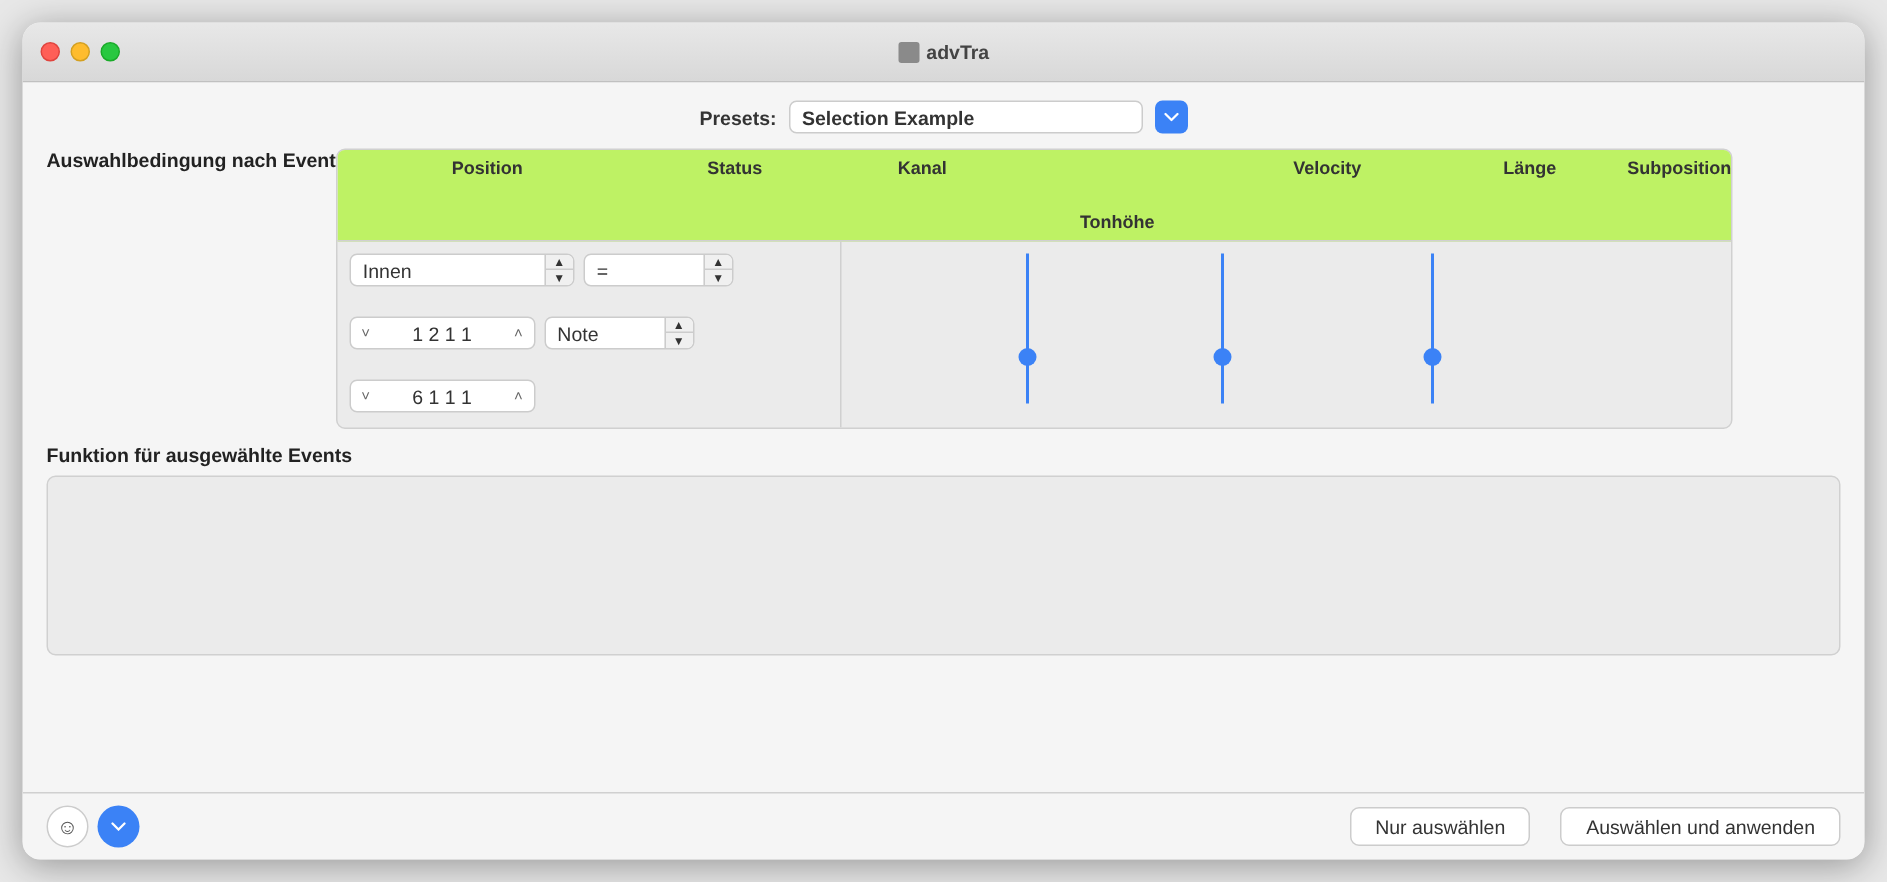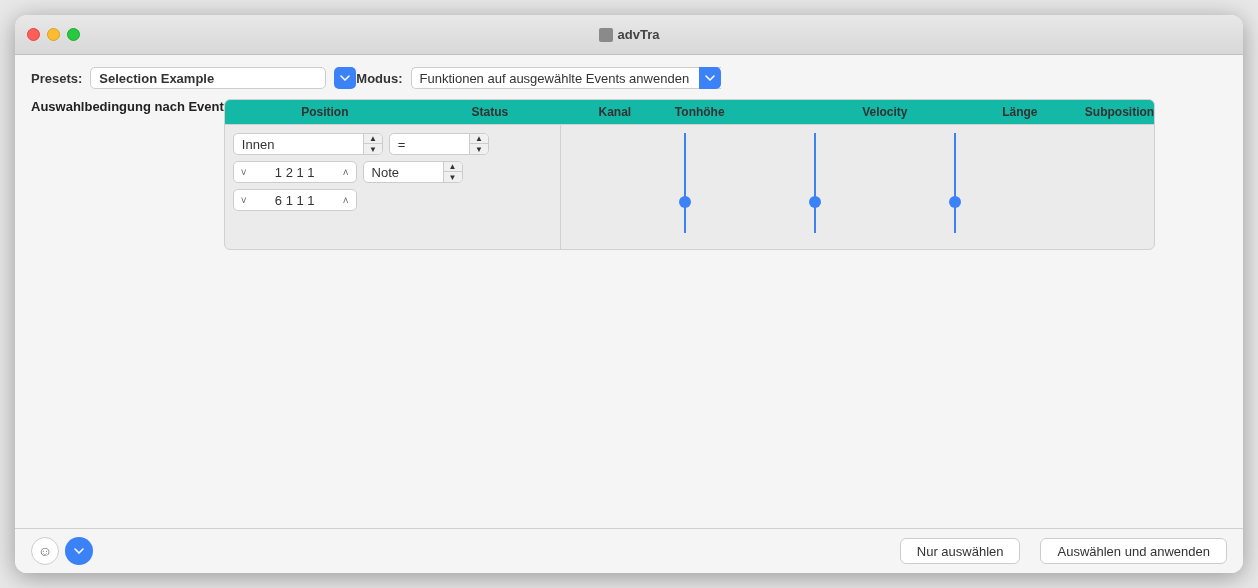--- a/index.html
+++ b/index.html
@@ -77,21 +77,21 @@
       flex: 1;
       display: flex;
       flex-direction: column;
       padding: 12px 16px;
       gap: 10px;
     }
 
     .top-bar {
       display: flex;
       align-items: center;
-      justify-content: flex-start;
+      justify-content: center;
     }
 
     .presets-row {
       display: flex;
       align-items: center;
       gap: 8px;
     }
 
     .presets-label {
       font-weight: 600;
@@ -181,21 +181,21 @@
     .col-header {
       font-weight: 600;
       color: #333;
       text-align: center;
       font-size: 12px;
     }
 
     .col-position { width: 200px; min-width: 200px; }
     .col-status { width: 130px; min-width: 130px; }
     .col-kanal { width: 120px; min-width: 120px; text-align: center; }
-    .col-tonhohe { width: 140px; min-width: 140px; text-align: left; }
+    .col-tonhohe { width: 140px; min-width: 140px; text-align: center; margin-top: 36px; }
     .col-velocity { width: 140px; min-width: 140px; text-align: center; }
     .col-lange { width: 130px; min-width: 130px; text-align: center; }
     .col-subposition { flex: 1; text-align: left; }
 
     .control-row {
       display: flex;
       align-items: center;
       gap: 6px;
     }
 
@@ -342,36 +342,36 @@
     .panel-table {
       background: #ebebeb;
       border: 1px solid #d0d0d0;
       border-radius: 6px;
       overflow: hidden;
     }
 
     .panel-header-row {
       display: flex;
       padding: 5px 0;
-      background: #14b8a6;
+      background: #bef264;
       border-bottom: 1px solid #d0d0d0;
     }
 
     .panel-body {
       display: flex;
     }
 
     .panel-left {
       width: 336px;
       min-width: 336px;
       padding: 8px;
       border-right: 1px solid #d0d0d0;
       display: flex;
       flex-direction: column;
-      gap: 6px;
+      gap: 20px;
     }
 
     .panel-right {
       flex: 1;
       display: flex;
       position: relative;
     }
 
     .slider-zone {
       flex: 1;
@@ -433,31 +433,20 @@
     <div class="top-bar">
       <div class="presets-row">
         <span class="presets-label">Presets:</span>
         <div class="preset-input">Selection Example</div>
         <div class="blue-dropdown-btn">
           <svg width="10" height="6" viewBox="0 0 10 6">
               <path d="M1 1l4 4 4-4" stroke="white" stroke-width="1.5" fill="none" stroke-linecap="round"></path>
             </svg>
         </div>
       </div>
-      <div class="modus-row">
-        <span class="modus-label">Modus:</span>
-        <div class="modus-select-wrapper">
-          <div class="modus-select-text">Funktionen auf ausgewählte Events anwenden</div>
-          <div class="select-arrow">
-            <svg width="10" height="6" viewBox="0 0 10 6">
-                <path d="M1 1l4 4 4-4" stroke="white" stroke-width="1.5" fill="none" stroke-linecap="round"></path>
-              </svg>
-          </div>
-        </div>
-      </div>
     </div>
 
     <div class="auswahlbedingung-section">
       <div class="section-header">Auswahlbedingung nach Event</div>
 
       <div class="panel-table">
 
         <div class="panel-header-row">
           <div class="col-header col-position">Position</div>
           <div class="col-header col-status">Status</div>
@@ -543,20 +532,24 @@
               </div>
 
               <div style="flex:1"></div>
               <div style="flex:1"></div>
             </div>
           </div>
         </div>
       </div>
     </div>
 
+    <div>
+      <div class="section-header">Funktion für ausgewählte Events</div>
+      <div class="bottom-area"></div>
+    </div>
 
   </div>
 
   <div class="footer">
     <div class="footer-left">
       <div class="footer-btn-round">
         <span>☺</span>
       </div>
       <div class="blue-dropdown-btn" style="width:28px;height:28px;border-radius:50%;">
         <svg width="10" height="6" viewBox="0 0 10 6">

